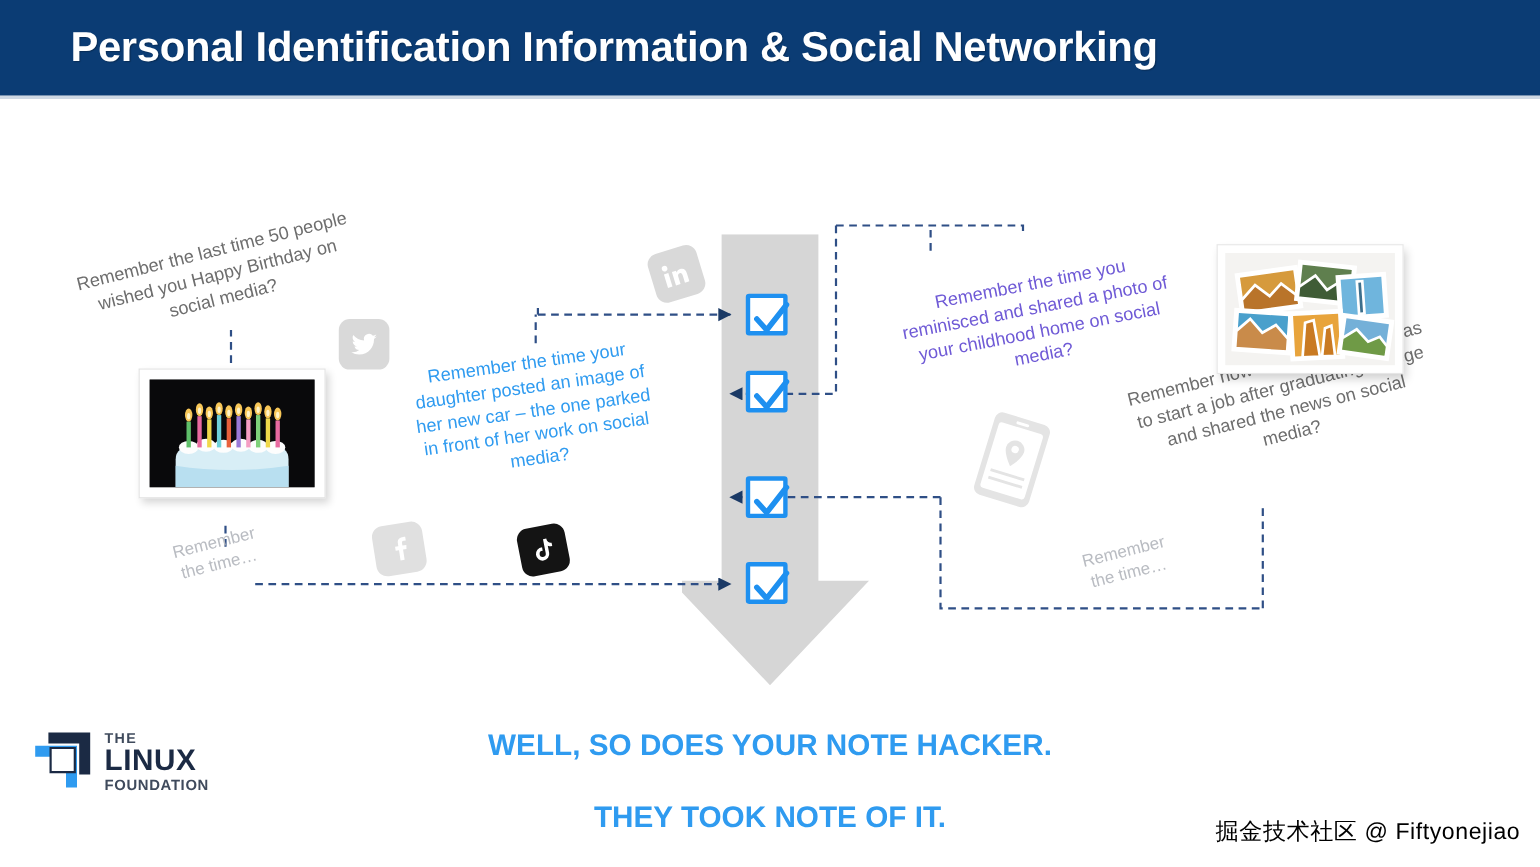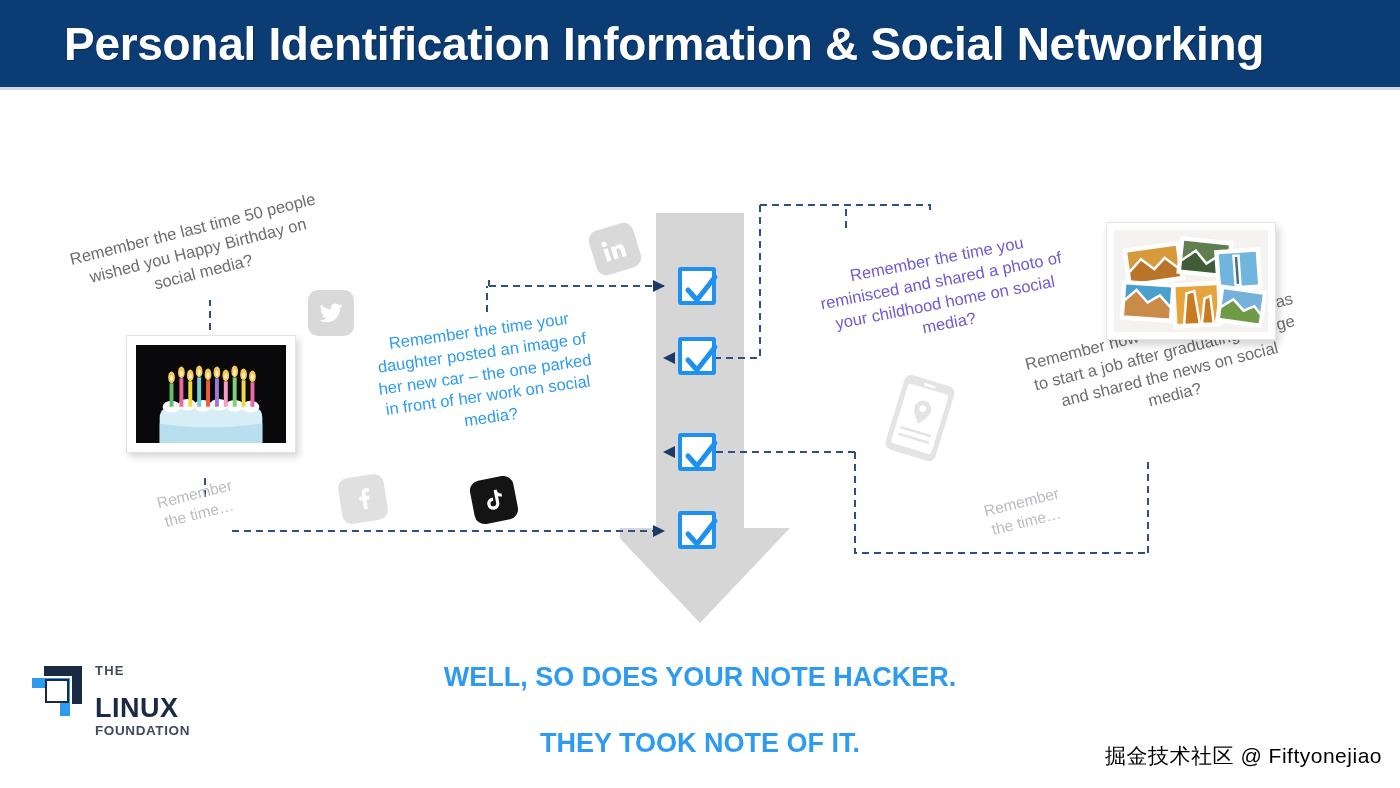--- a/index.html
+++ b/index.html
@@ -18,21 +18,21 @@
   
   #header-bar {
     position: absolute; left: 0; top: 0;
     width: 1400px; height: 87px;
     background: #0b3c74;
     display: flex; align-items: center;
   }
   #header-title {
     margin-left: 64px;
     color: #ffffff;
-    font-size: 46px;
+    font-size: 38px;
     font-weight: bold;
     letter-spacing: -0.3px;
     white-space: nowrap;
     text-shadow: 1px 1px 1px rgba(0,0,0,.25);
   }
   #header-underline {
     position: absolute; left: 0; top: 87px;
     width: 1400px; height: 3px;
     background: #cfd8e4;
   }
@@ -153,21 +153,21 @@
   #icon-twitter  { left: 308px; top: 290px; background: #d9d9d9; transform: rotate(0deg); }
   #icon-facebook { left: 340px; top: 476px; background: #e0e0e0; transform: rotate(-9deg); }
   #icon-tiktok   { left: 472px; top: 478px; background: #141414; transform: rotate(-11deg); width: 44px; height: 44px; }
   #icon-phone    { left: 890px; top: 376px; transform: rotate(17deg); }
 
   
   #lf-logo { position: absolute; left: 30px; top: 664px; width: 190px; height: 62px; display: flex; }
   #lf-mark { width: 54px; height: 54px; flex: 0 0 54px; position: relative; }
   #lf-words { margin-left: 11px; line-height: 1; }
   #lf-the { font-size: 13px; letter-spacing: 1.2px; color: #3f4a5c; font-weight: bold; }
-  #lf-linux { font-size: 27px; letter-spacing: .5px; color: #1b2a44; font-weight: bold; margin-top: 18px; }
+  #lf-linux { font-size: 27px; letter-spacing: .5px; color: #1b2a44; font-weight: bold; margin-top: 1px; }
   #lf-foundation { font-size: 13.5px; letter-spacing: .6px; color: #3f4a5c; font-weight: bold; margin-top: 2px; }
 
   
   #watermark {
     position: absolute; right: 18px; bottom: 18px;
     font-size: 21px; color: #000000;
     letter-spacing: .5px; white-space: nowrap;
   }
 </style>
 </head>

